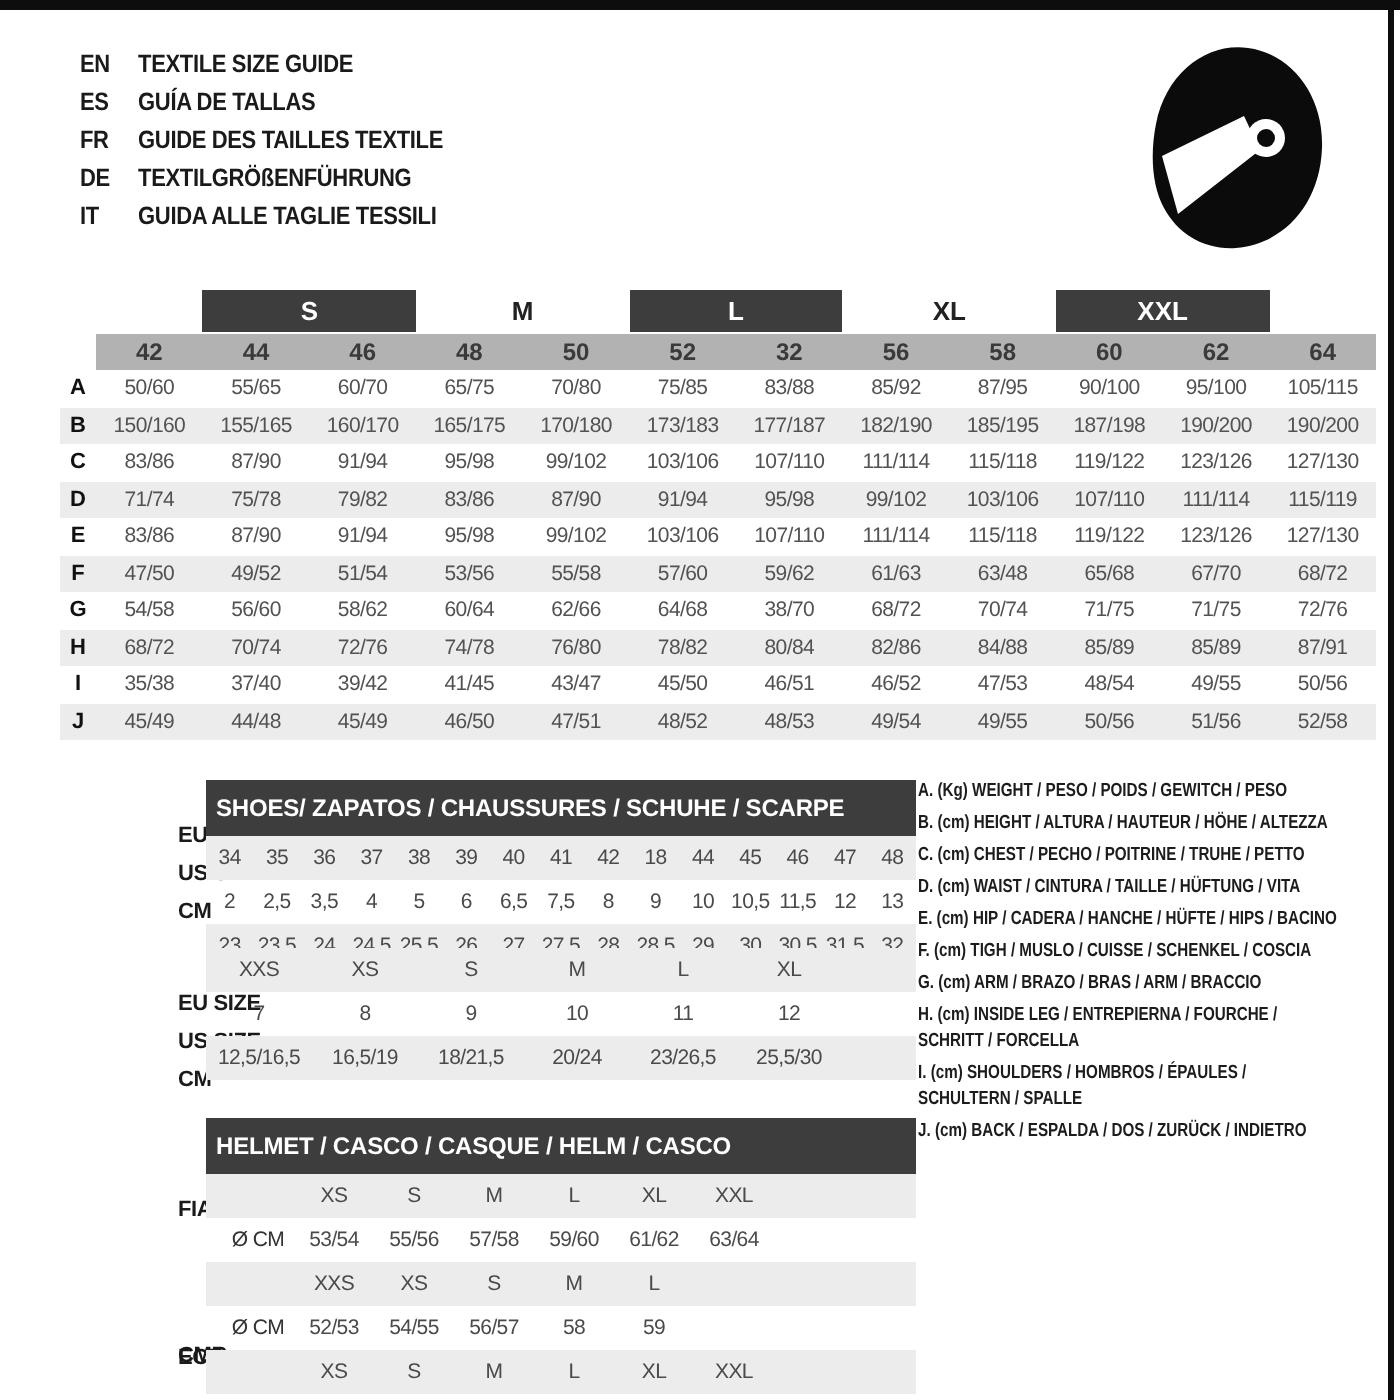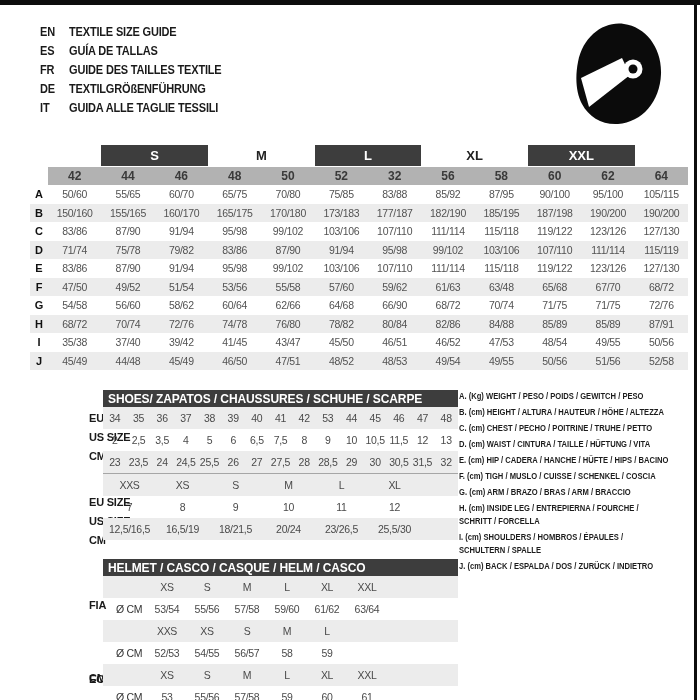--- a/index.html
+++ b/index.html
@@ -26,21 +26,21 @@
   .mt-sizes { height:18px; }
   .mt-sizes div { background:#b2b2b2; height:100%; display:flex; align-items:center;
                   justify-content:center; font-weight:bold; font-size:12px; color:#3a3a3a; }
   .mt-sizes .letter-cell { background:transparent; }
   .mt-data { height:18.5px; font-size:10.5px; color:#525252; text-align:center; letter-spacing:-0.3px; }
   .mt-data.stripe { background:#ececec; }
   .mt-data .letter { font-weight:bold; color:#111; font-size:11px; letter-spacing:0; }
 
   
   .sub-table { position:absolute; left:103px; width:355px; }
-  .section-header { height:17px; background:#3d3d3d; color:#fff; font-weight:bold; font-size:12px;
+  .section-header { height:28px; background:#3d3d3d; color:#fff; font-weight:bold; font-size:12px;
                     display:flex; align-items:center; padding-left:5px; letter-spacing:-0.1px;
                     white-space:nowrap; overflow:hidden; }
   .sub-row { display:grid; height:22px; align-items:center; text-align:center; font-size:10.5px;
              font-weight:normal; color:#4a4a4a; letter-spacing:-0.3px; }
   .sub-row.gray { background:#ececec; }
   .cols15 { grid-template-columns:repeat(15,1fr); }
   .cols6 { grid-template-columns:repeat(6,53px) 1fr; }
   .helmet-grid { grid-template-columns:44px repeat(6,40px) 1fr; }
   .helmet-grid .unit { text-align:center; padding-left:8px; color:#333; }
   .end-line { height:2px; background:#a6a6a6; }
@@ -207,21 +207,21 @@
         <div>68/72</div>
       </div>
       <div class="mt-row mt-data">
         <div class="letter">G</div>
         <div>54/58</div>
         <div>56/60</div>
         <div>58/62</div>
         <div>60/64</div>
         <div>62/66</div>
         <div>64/68</div>
-        <div>66/90</div>
+        <div>38/70</div>
         <div>68/72</div>
         <div>70/74</div>
         <div>71/75</div>
         <div>71/75</div>
         <div>72/76</div>
       </div>
       <div class="mt-row mt-data stripe">
         <div class="letter">H</div>
         <div>68/72</div>
         <div>70/74</div>
@@ -277,21 +277,21 @@
         <div class="sub-row cols15 gray">
           <div>34</div>
           <div>35</div>
           <div>36</div>
           <div>37</div>
           <div>38</div>
           <div>39</div>
           <div>40</div>
           <div>41</div>
           <div>42</div>
-          <div>53</div>
+          <div>18</div>
           <div>44</div>
           <div>45</div>
           <div>46</div>
           <div>47</div>
           <div>48</div>
         </div>
         <div class="sub-row cols15">
           <div>2</div>
           <div>2,5</div>
           <div>3,5</div>

